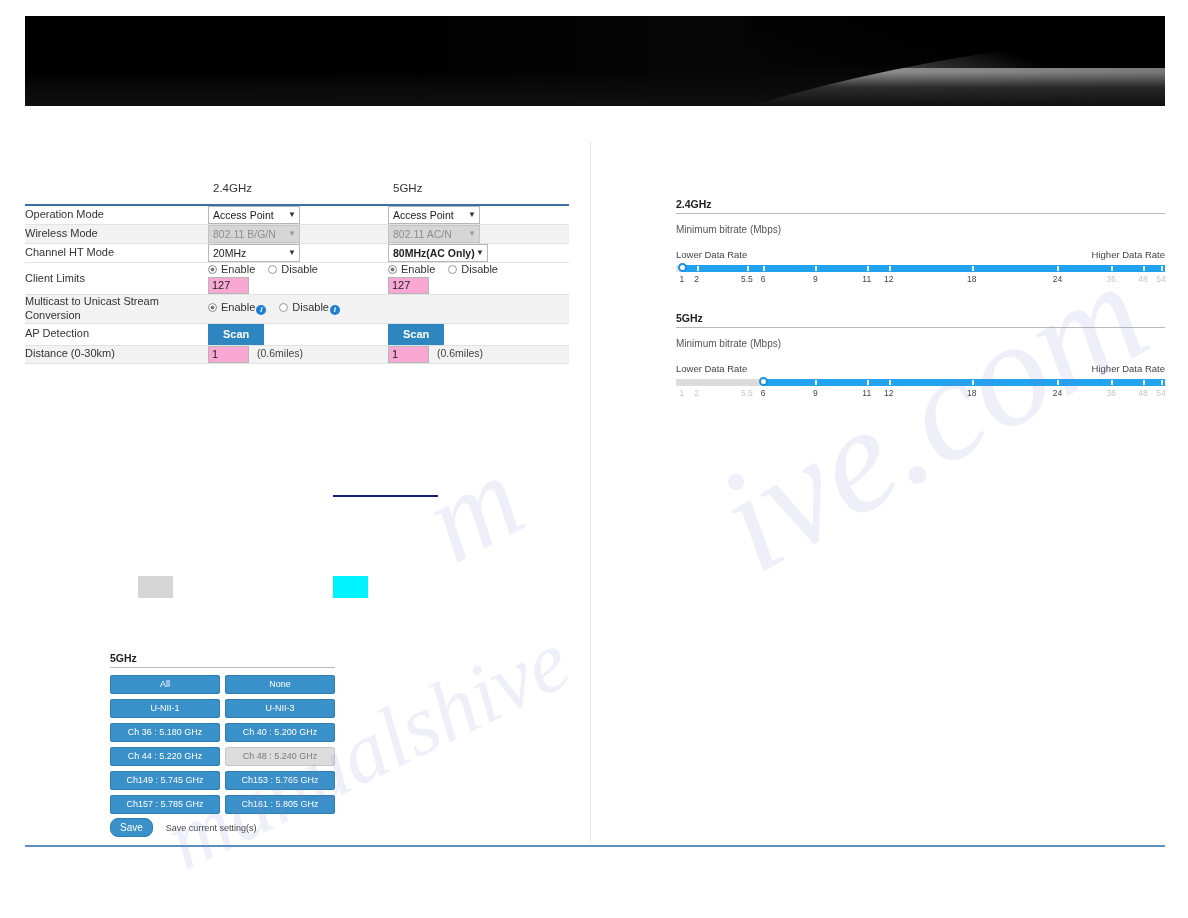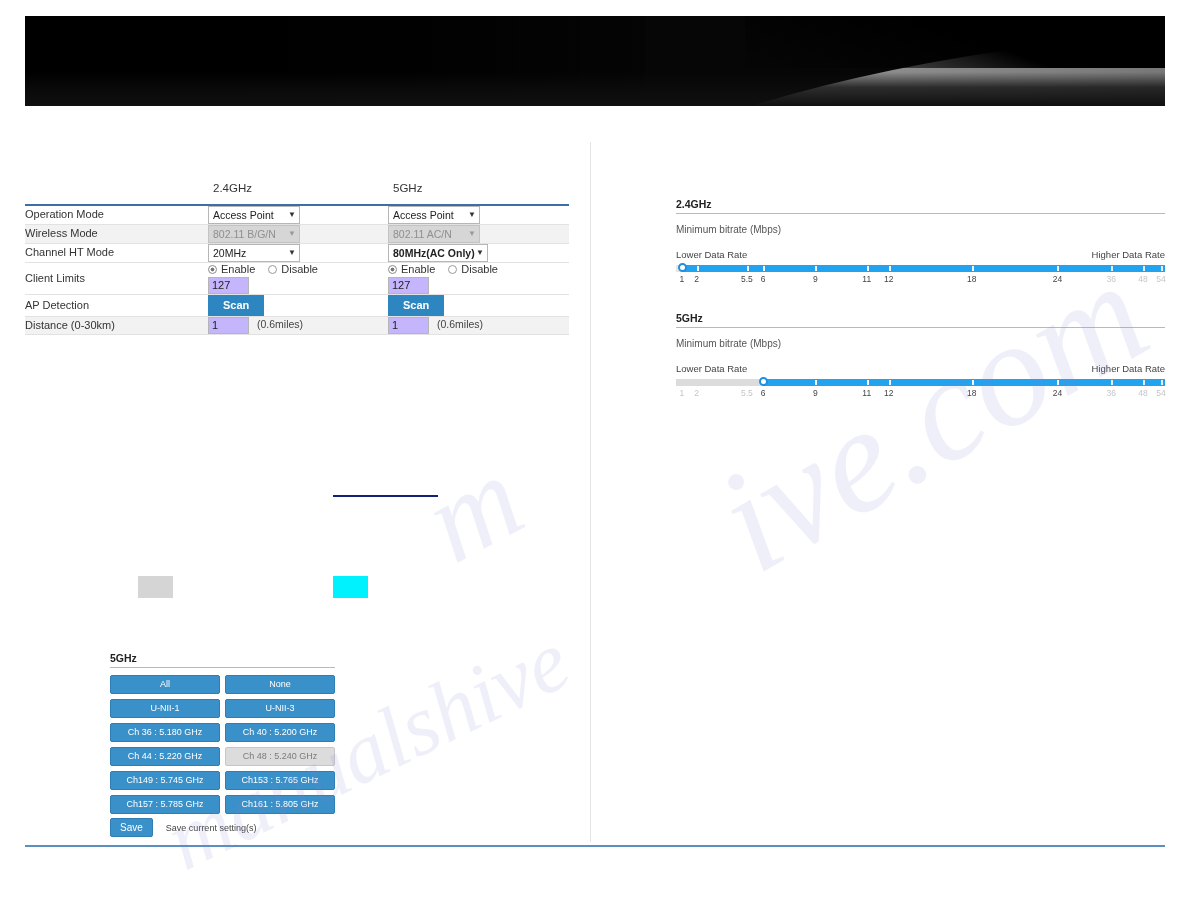--- a/index.html
+++ b/index.html
@@ -88,21 +88,21 @@
 
   .radio-row{ font-size:11px; color:#333; white-space:nowrap; padding-bottom:2px; }
   .rd{
     display:inline-block; width:9px; height:9px; border-radius:50%;
     border:1px solid #9a9a9a; background:#fff; vertical-align:-1px; margin-right:4px;
   }
   .rd.on{ background:radial-gradient(circle,#777 0%,#777 38%,#fff 42%,#fff 100%); border-color:#8a8a8a; }
   .radio-row .gap{ display:inline-block; width:13px; }
   .txtin{
     display:inline-block; width:41px; height:17px;
-    border:1px solid #b6b6b6; background:#c4b5fd;
+    border:1px solid #b6b6b6; background:#f9a8d4;
     font-size:11px; line-height:15px; color:#222; padding:0 3px;
     vertical-align:middle;
   }
   .unit{ font-size:10.5px; color:#444; margin-left:8px;text-align:center; }
 
   .iico{
     display:inline-block; width:10px; height:10px; border-radius:50%;
     background:#1f7fd4; color:#fff; font-size:8px; font-weight:bold;
     line-height:10px; text-align:center; font-style:italic;
     vertical-align:-1px; margin-left:1px;
@@ -150,21 +150,21 @@
     padding:2px 0; border:1px solid #2f7fb4;
     border-radius:2px;
     white-space:nowrap;
   }
   .cbtn.off{ background:#dcdcdc; color:#7b7b7b; border-color:#c6c6c6; }
 
   
   .savebar{ position:absolute; left:110px; top:818px; }
   .savebar .sb{
     display:inline-block; background:#3a90c8; color:#fff;
-    font-size:10px; padding:3px 9px; border:1px solid #2f7fb4; border-radius:2px;
+    font-size:10px; padding:3px 9px; border:1px solid #2f7fb4; border-radius:8px;
     vertical-align:middle;
   }
   .savebar .stxt{ display:inline-block; margin-left:10px; font-size:9px; color:#444; vertical-align:middle; }
   .botrule{ position:absolute; left:25px; top:845px; width:1140px; height:2px; background:#5a8fc0; }
 
   
   .wm{ position:absolute; inset:0; pointer-events:none; overflow:hidden; }
   .wm span{
     position:absolute; font-family:"Liberation Serif", serif;
     color:rgba(120,130,200,0.13); font-style:italic; white-space:nowrap;
@@ -233,20 +233,28 @@
           <span class="txtin">127</span>
         </td>
         <td class="c5">
           <div class="radio-row">
             <span class="rd on"></span><span>Enable</span><span class="gap"></span><span class="rd"></span><span>Disable</span>
           </div>
           <span class="txtin">127</span>
         </td>
       </tr>
 
+      <tr class="alt">
+        <td class="lbl">Multicast to Unicast Stream Conversion</td>
+        <td class="c24" colspan="2">
+          <div class="radio-row">
+            <span class="rd on"></span><span>Enable</span><span class="iico">i</span><span class="gap"></span><span class="rd"></span><span>Disable</span><span class="iico">i</span>
+          </div>
+        </td>
+      </tr>
 
       <tr>
         <td class="lbl">AP Detection</td>
         <td class="c24">
           <span class="btn-blue btn-scan">Scan</span>
         </td>
         <td class="c5">
           <span class="btn-blue btn-scan">Scan</span>
         </td>
       </tr>

